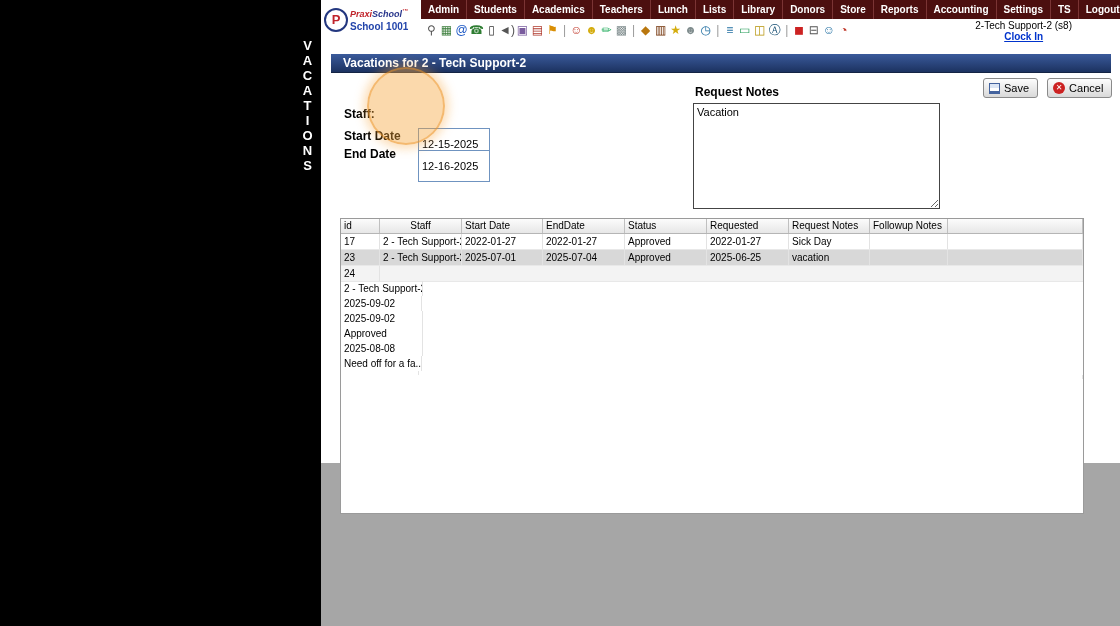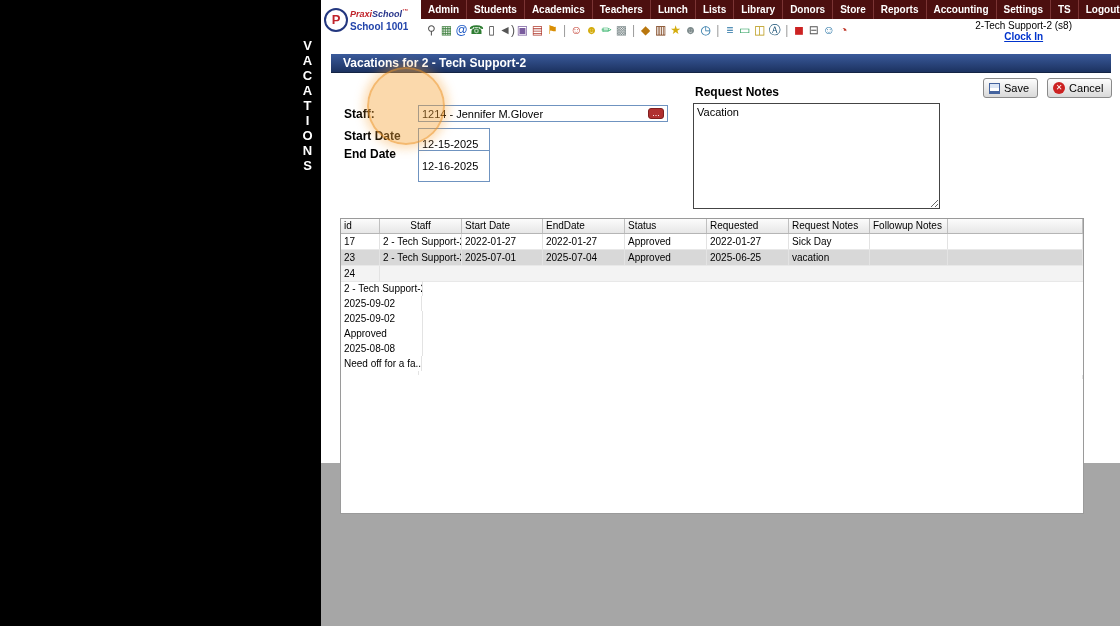--- a/index.html
+++ b/index.html
@@ -195,24 +195,20 @@
         <span class="disk-icon"></span>
         <span>Save</span>
       </button>
       <button class="btn">
         <span class="cancel-icon">✕</span>
         <span>Cancel</span>
       </button>
     </div>
 
     <label class="form-label staff-label">Staff:</label>
-    <div class="staff-input-wrap">
-      <input class="staff-input" value="1214 - Jennifer M.Glover" style="">
-      <div class="dots-btn">...</div>
-    </div>
 
     <label class="form-label start-label">Start Date</label>
     <input class="date-input start-input" value="12-15-2025" style="">
 
     <label class="form-label end-label">End Date</label>
     <input class="date-input end-input" value="12-16-2025" style="">
 
     <div class="form-label notes-label">Request Notes</div>
     <textarea class="notes-textarea" style="">Vacation</textarea>
 

